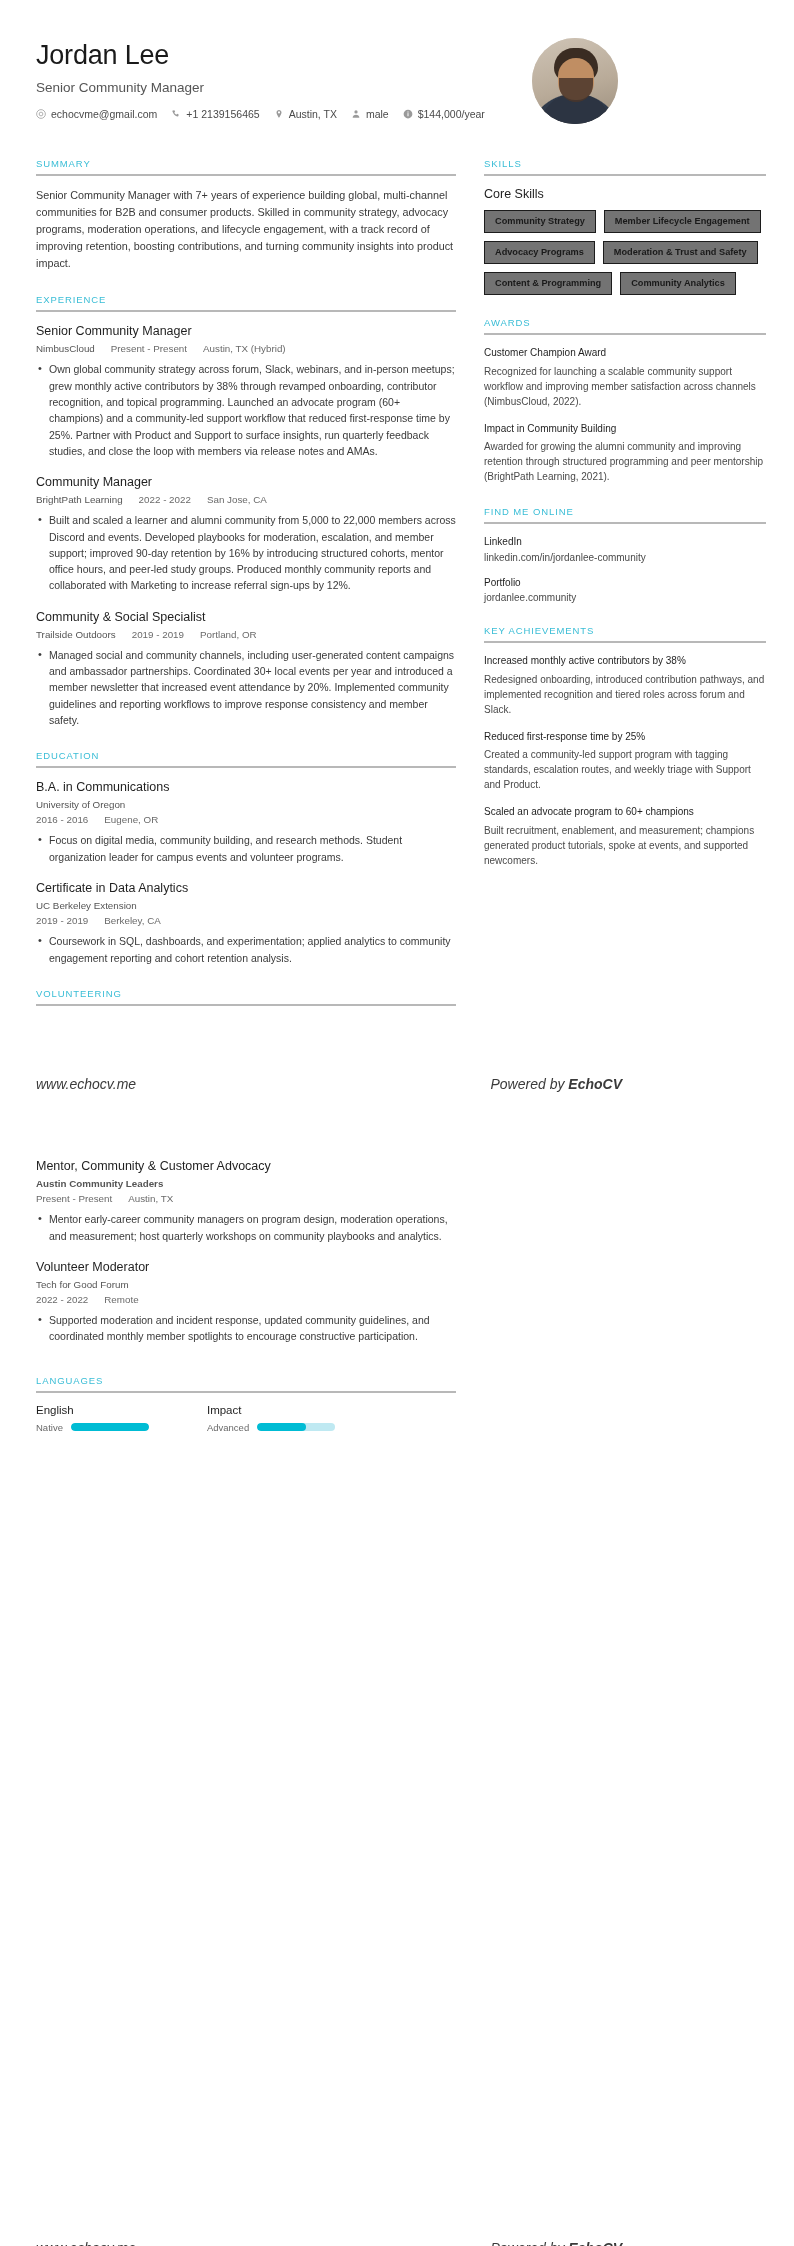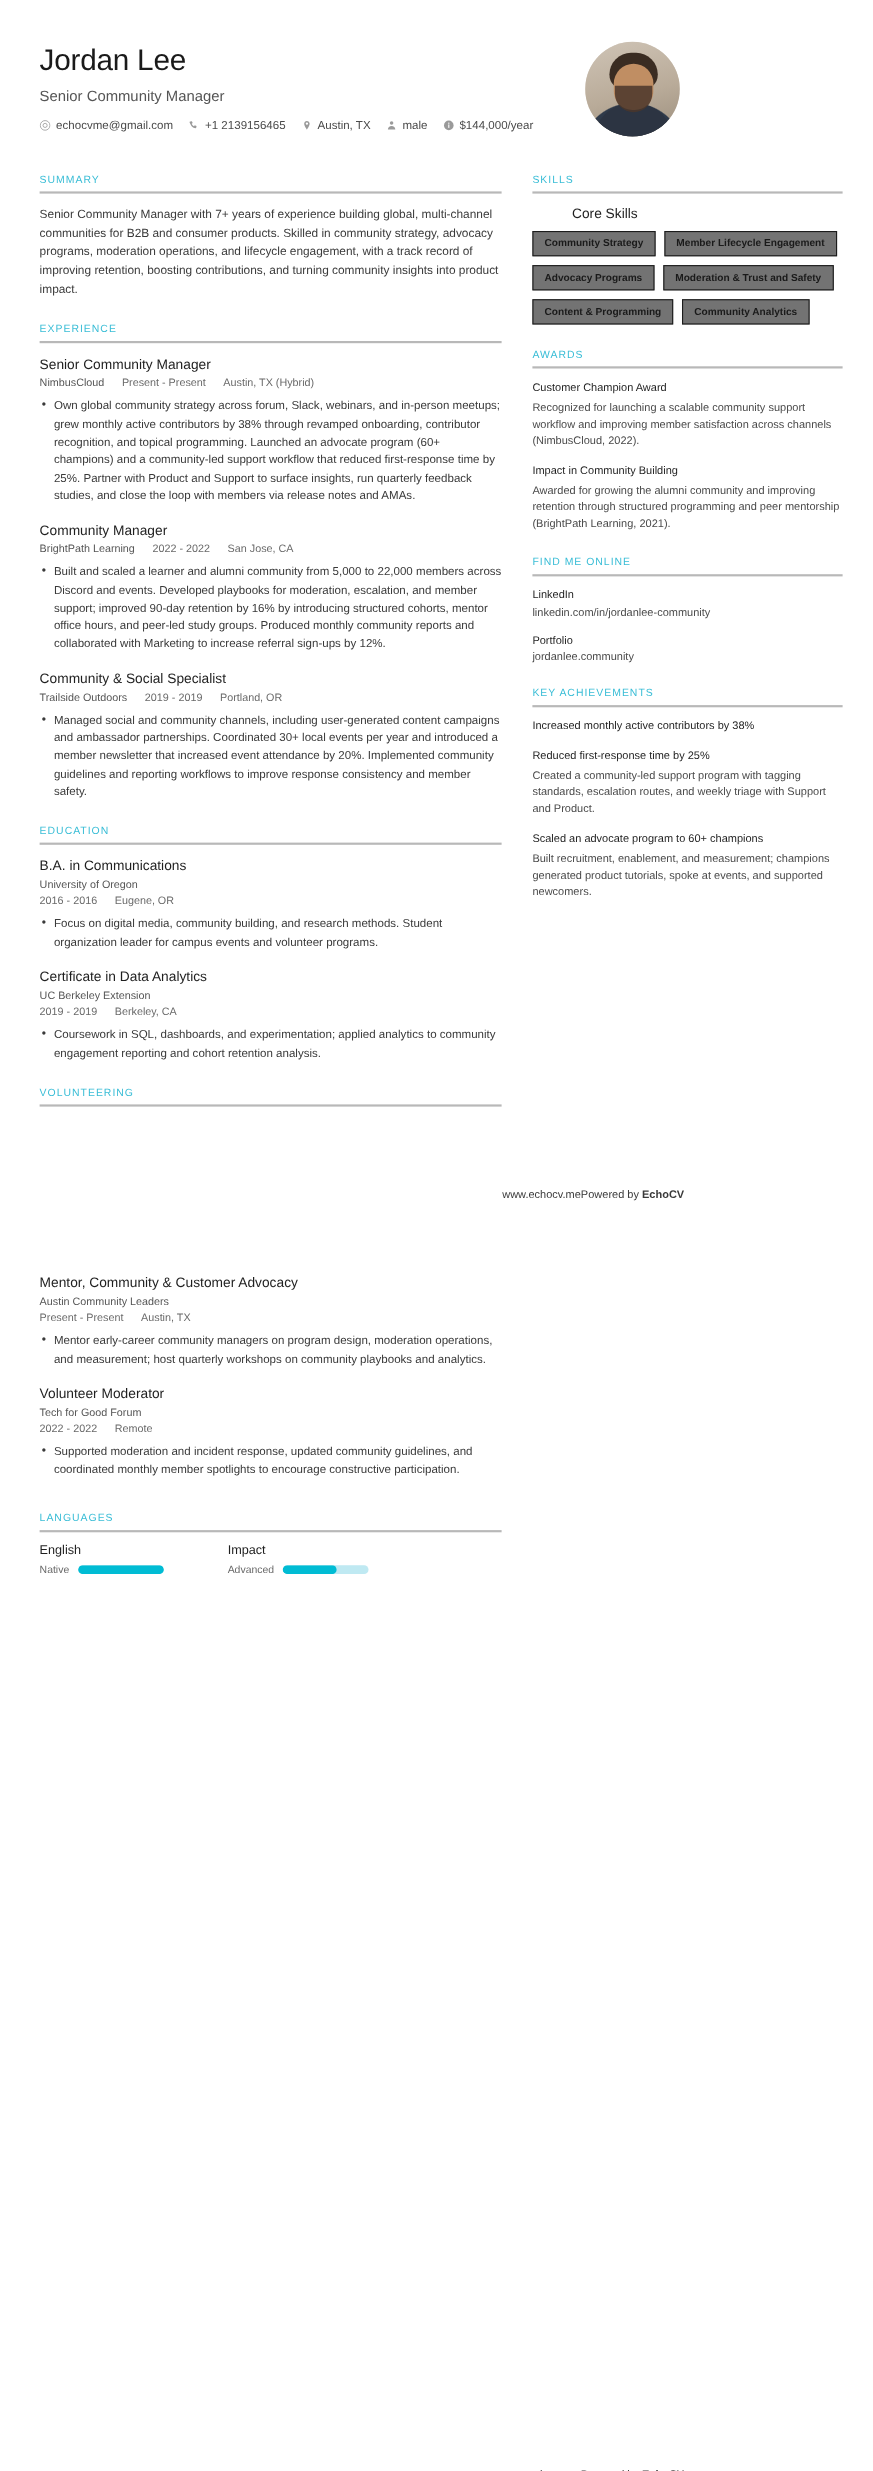--- a/index.html
+++ b/index.html
@@ -171,21 +171,20 @@
     color: #3a3a3a;
     font-size: 11px;
   }
 
   
   .skill-group-title {
     font-size: 12.5px;
     color: #1f1f1f;
     margin-bottom: 9px;
     font-weight: 400;
-    margin-left: 36px;
   }
   .chips {
     display: flex;
     flex-wrap: wrap;
     gap: 8px;
   }
   .chip {
     border: 1.4px solid #1c1c1c;
     padding: 5px 10px;
     font-size: 9.2px;
@@ -251,24 +250,25 @@
     border-radius: 4px;
   }
 
   
   .footer {
     position: absolute;
     left: 36px;
     right: 36px;
     bottom: 28px;
     display: flex;
-    justify-content: flex-end;
+    justify-content: space-between;
     align-items: center;
-    font-size: 10px;
+    font-size: 14px;
     color: #3a3a3a;
+    font-style: italic;
   }
   .footer .brand { font-weight: bold; }
 </style>
 </head>
 <body>
 
 <div class="page page-1">
 
   <div class="header">
     <div class="header-left">
@@ -463,20 +463,21 @@
           <div class="side-head">Portfolio</div>
           <div class="side-link">jordanlee.community</div>
         </div>
       </div>
 
       <div class="section">
         <div class="section-title">KEY ACHIEVEMENTS</div>
         <div class="section-rule"></div>
         <div class="side-block">
           <div class="side-head">Increased monthly active contributors by 38%</div>
+          <div class="side-body">Redesigned onboarding, introduced contribution pathways, and implemented recognition and tiered roles across forum and Slack.</div>
         </div>
         <div class="side-block">
           <div class="side-head">Reduced first-response time by 25%</div>
           <div class="side-body">Created a community-led support program with tagging standards, escalation routes, and weekly triage with Support and Product.</div>
         </div>
         <div class="side-block">
           <div class="side-head">Scaled an advocate program to 60+ champions</div>
           <div class="side-body">Built recruitment, enablement, and measurement; champions generated product tutorials, spoke at events, and supported newcomers.</div>
         </div>
       </div>
@@ -490,21 +491,21 @@
   </div>
 </div>
 
 <div class="page page-2">
   <div class="columns" style="margin-top:38px;">
     <div class="col-main">
 
       <div class="section">
         <div class="entry">
           <div class="entry-title">Mentor, Community &amp; Customer Advocacy</div>
-          <div class="entry-meta" style="gap:0;display:block;">
+          <div class="entry-meta" style="gap:0;display:block;font-weight:bold;">
             <span class="entry-org">Austin Community Leaders</span>
           </div>
           <div class="entry-meta">
             <span>Present - Present</span>
             <span>Austin, TX</span>
           </div>
           <ul class="bullets">
             <li>Mentor early-career community managers on program design, moderation operations, and measurement; host quarterly workshops on community playbooks and analytics.</li>
           </ul>
         </div>

